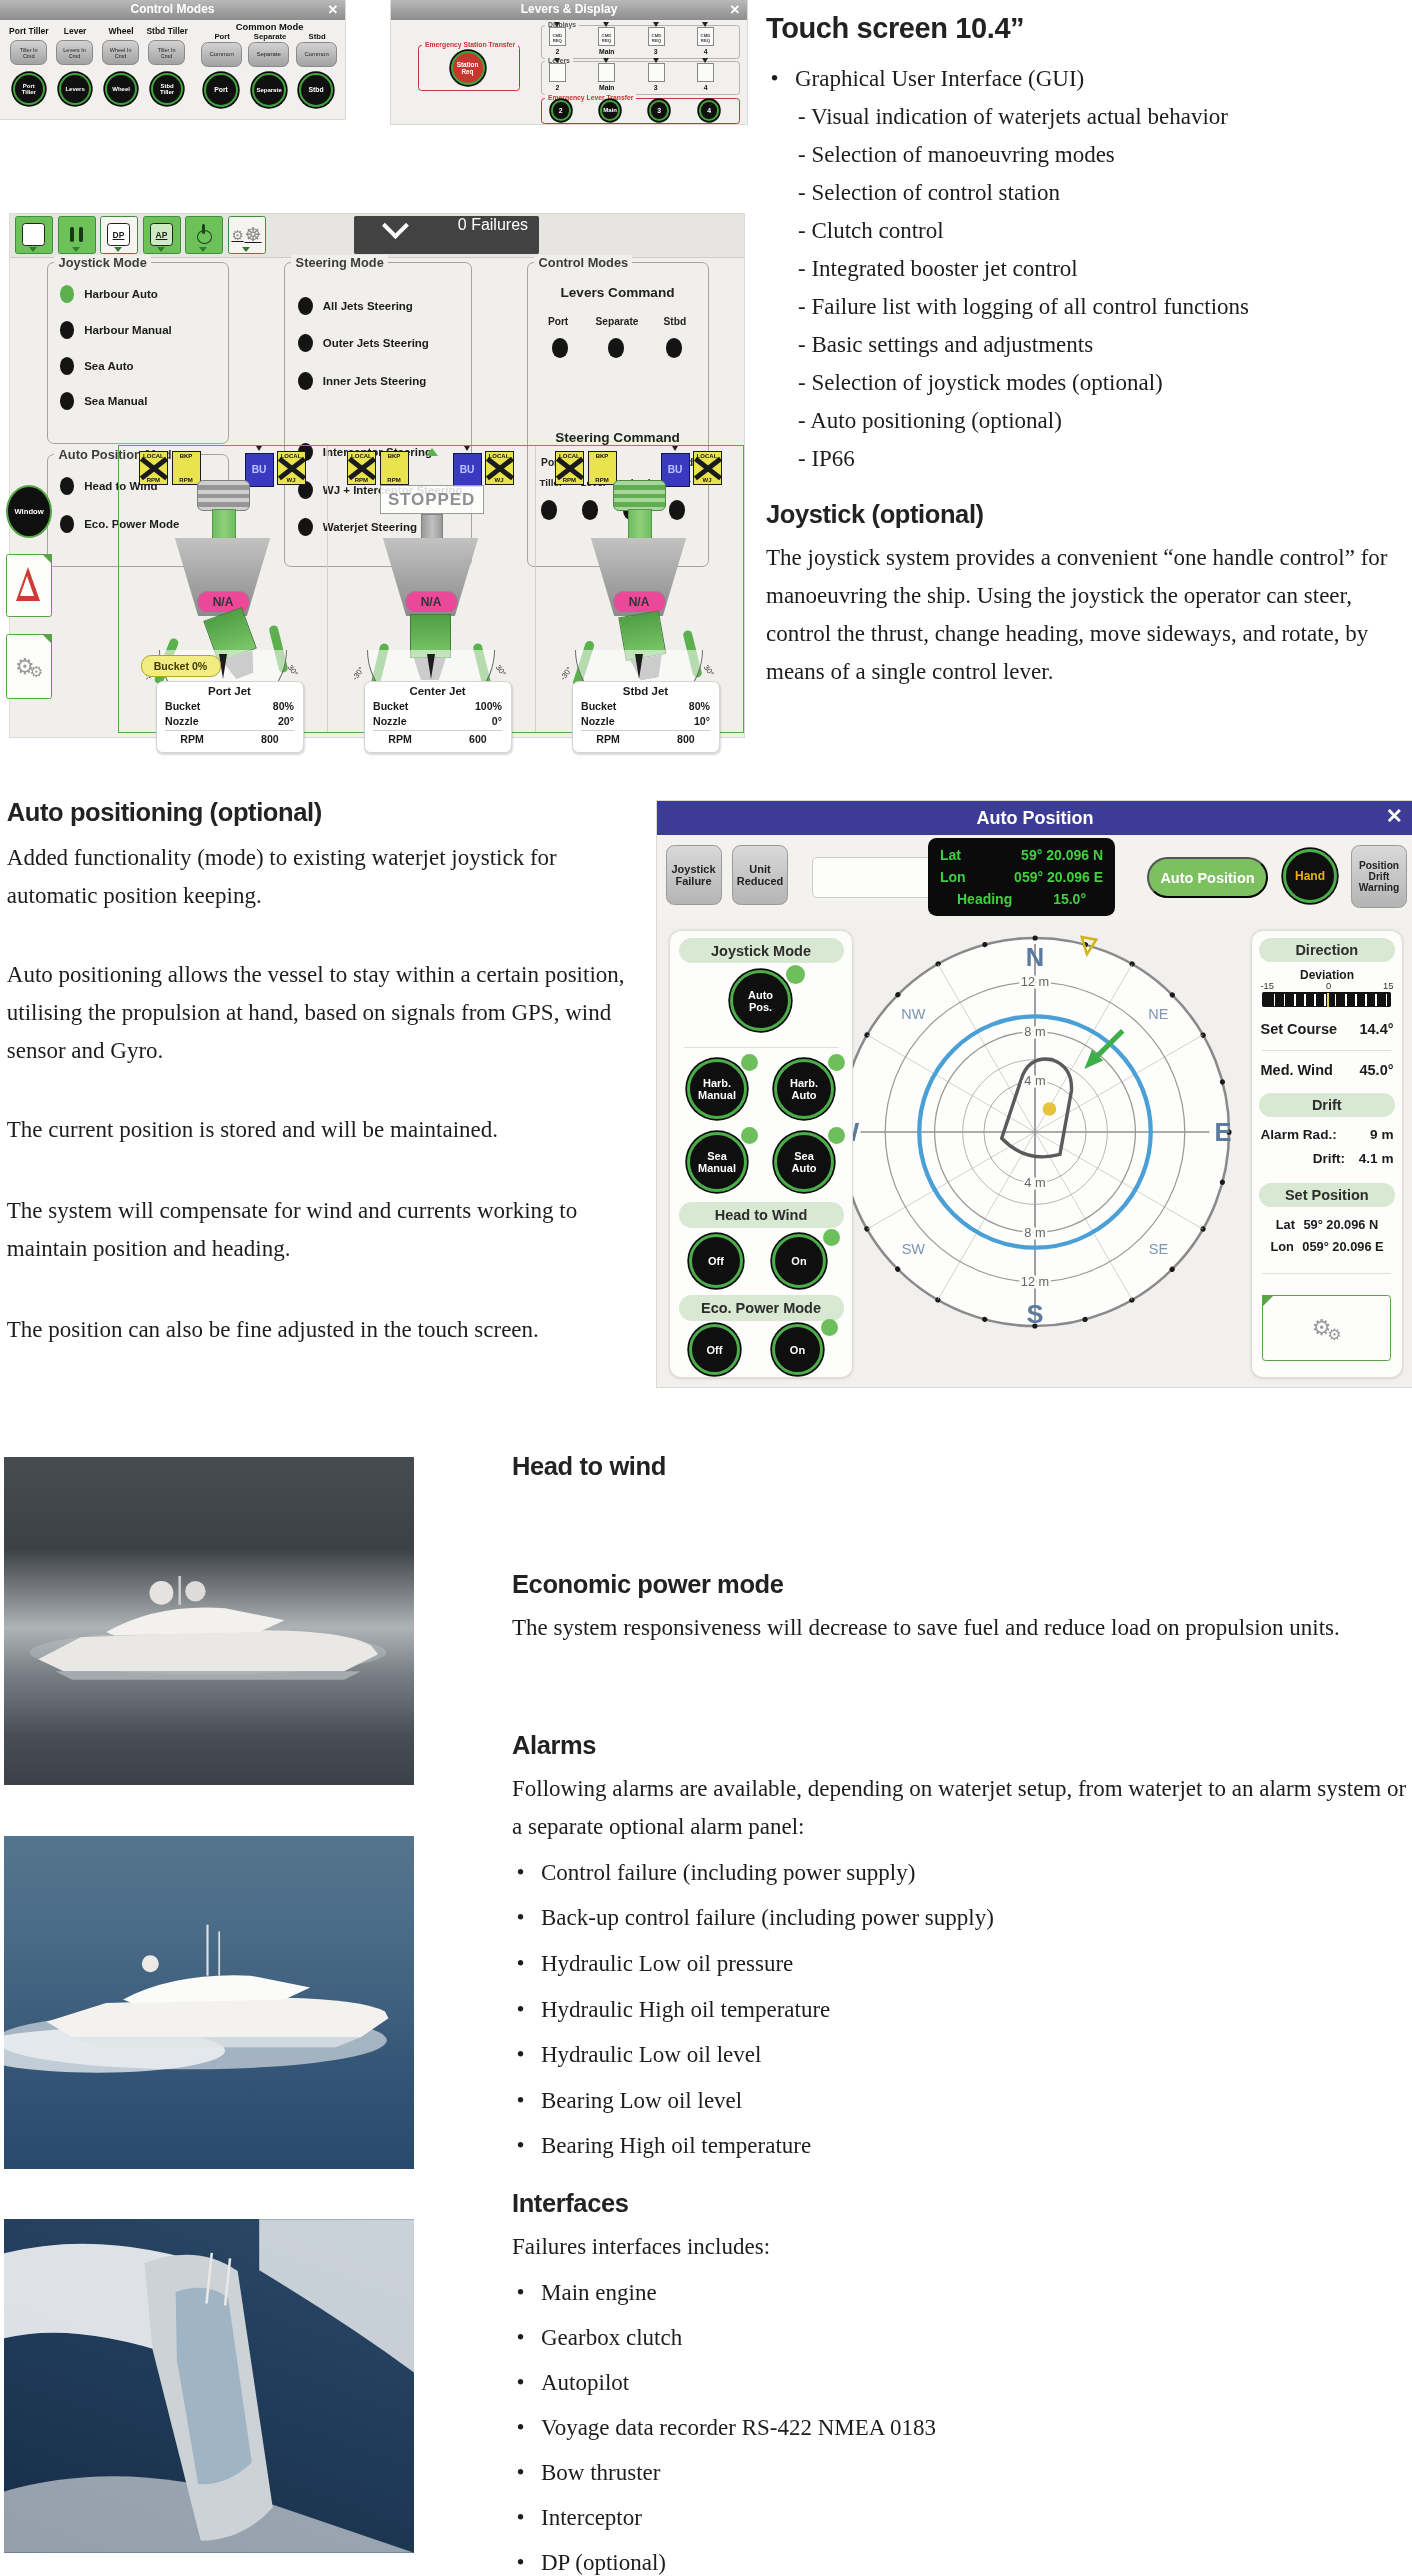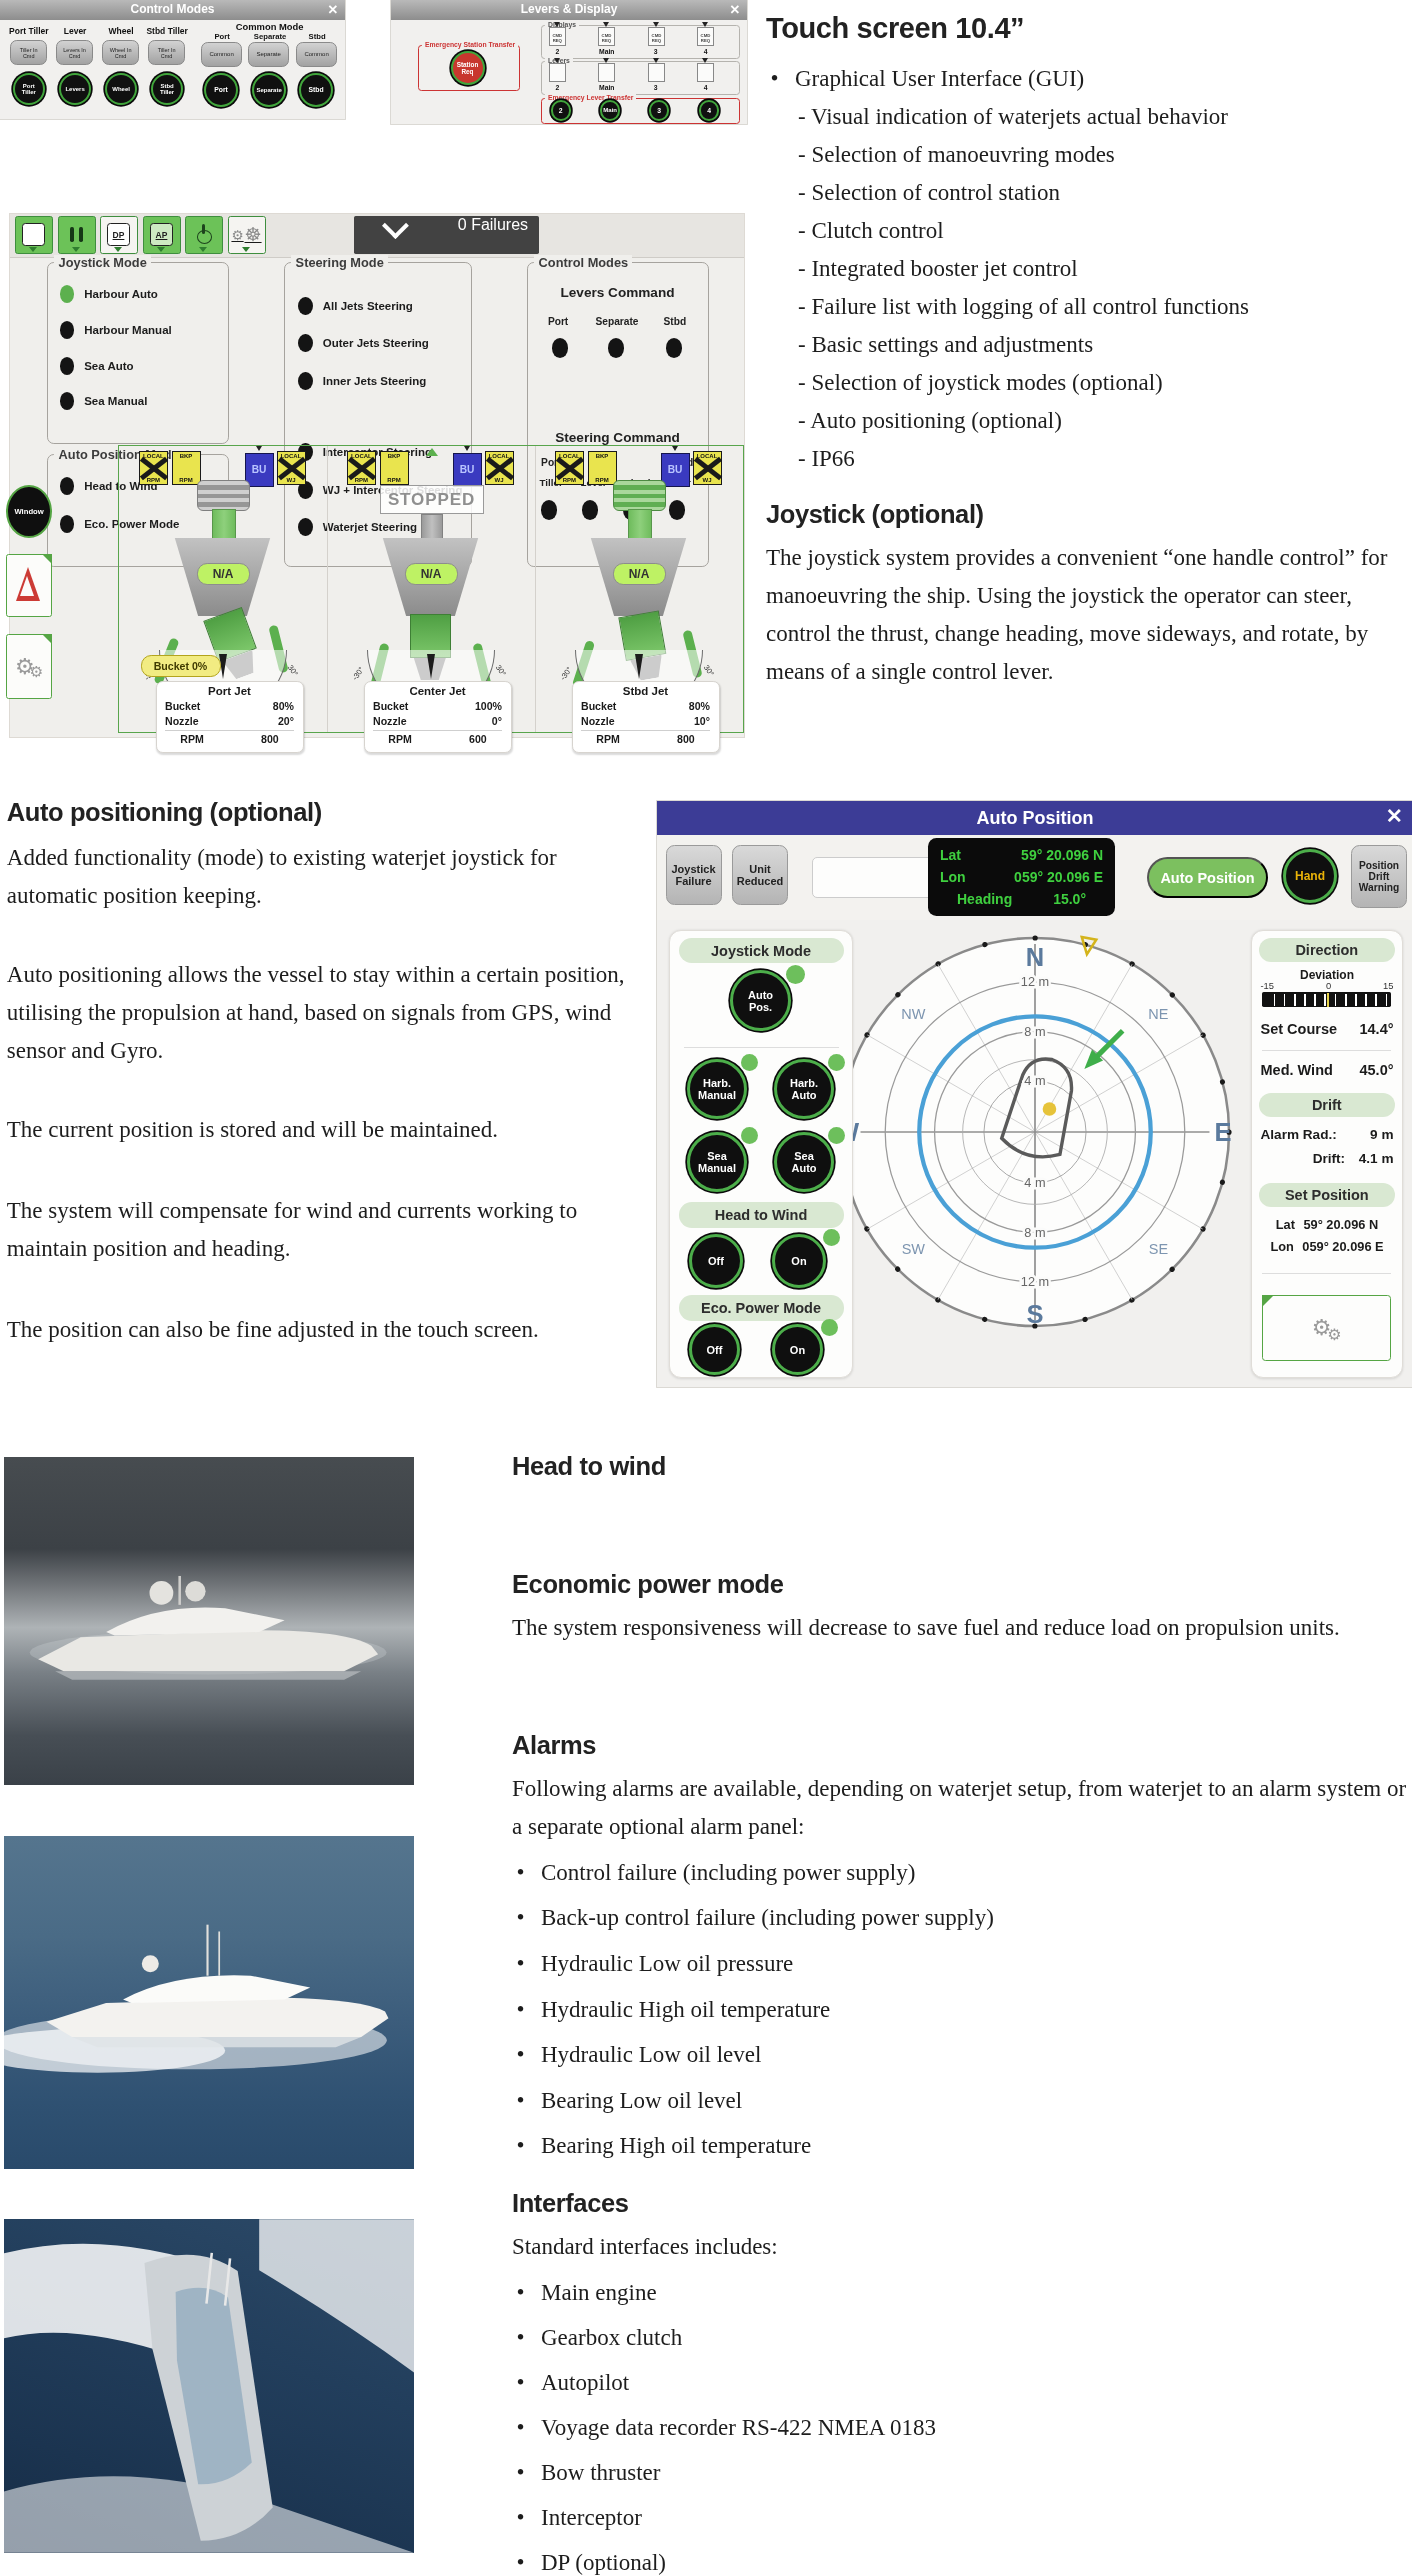--- a/index.html
+++ b/index.html
@@ -53,21 +53,21 @@
   .badge .xg:before,.badge .xg:after{content:"";position:absolute;left:-1.7px;top:13.6px;width:32px;height:5.1px;background:#1a1a1a;}
   .badge .xg:before{transform:rotate(38deg);}
   .badge .xg:after{transform:rotate(-38deg);}
   .badge .bt,.badge .bb{position:absolute;left:0;width:100%;text-align:center;font:bold 6px "Liberation Sans",sans-serif;color:#111;z-index:2;}
   .badge .bt{top:0.9px;} .badge .bb{bottom:0.9px;}
   .cap{position:absolute;border-radius:6px;background:repeating-linear-gradient(180deg,#cfcfcf 0 4.3px,#969696 4.3px 8.5px);border:0.9px solid #7f7f7f;}
   .cap.green{background:repeating-linear-gradient(180deg,#a9d79b 0 4.3px,#5fae52 4.3px 8.5px);border-color:#4c8a42;}
   .stem{position:absolute;background:linear-gradient(90deg,#6fbc5d,#8ed07c,#6fbc5d);border:0.9px solid #58964b;}
   .stem.gray{background:linear-gradient(90deg,#9a9a9a,#c0c0c0,#9a9a9a);border-color:#818181;}
   .funnel{position:absolute;background:linear-gradient(180deg,#c2c2c2,#8b8b8b);clip-path:polygon(5% 0,95% 0,73% 100%,27% 100%);}
-  .napill{position:absolute;background:#bef264;border:0.9px solid #8d8d8d;border-radius:10.2px;font:bold 12px "Liberation Sans",sans-serif;color:#333;display:flex;align-items:center;justify-content:center;}
+  .napill{position:absolute;background:#ec4899;border:0.9px solid #8d8d8d;border-radius:10.2px;font:bold 12px "Liberation Sans",sans-serif;color:#333;display:flex;align-items:center;justify-content:center;margin-top:28px;}
   .nozz{position:absolute;width:41px;height:68px;transform-origin:50% 0;}
   .nozz .ng{position:absolute;left:0;top:0;width:41px;height:44px;background:linear-gradient(180deg,#4f9f43,#7cc76a);border:0.9px solid #3e7f35;box-sizing:border-box;}
   .nozz .nb{position:absolute;left:4.3px;top:44px;width:32px;height:22px;background:#8e8e8e;clip-path:polygon(0 0,100% 0,78% 100%,22% 100%);}
   .gtick{position:absolute;width:8.5px;height:48px;background:#5cb04e;border-radius:4.3px;}
   .arc{position:absolute;width:128px;height:64px;border:1.7px solid #6a6a6a;border-top:none;border-radius:0 0 128px 128px;background:rgba(255,255,255,0.55);box-sizing:border-box;}
   .needle{position:absolute;width:0;height:0;border-left:4.3px solid transparent;border-right:4.3px solid transparent;border-top:25.5px solid #1c1c1c;}
   .glabel{position:absolute;font:7.7px "Liberation Sans",sans-serif;color:#333;}
   .stopped{position:absolute;border:1.7px solid #9a9a9a;background:rgba(255,255,255,0.85);color:#8f8f8f;font:bold 17px "Liberation Sans",sans-serif;letter-spacing:0.9px;display:flex;align-items:center;justify-content:center;}
   .btag{position:absolute;background:#f2ec82;border:0.9px solid #b3a41d;border-radius:10.2px;font:bold 10.6px "Liberation Sans",sans-serif;color:#3f3a00;display:flex;align-items:center;justify-content:center;}
   .infobox{position:absolute;width:148px;background:#fff;border:0.9px solid #d7d4cf;border-radius:6.8px;box-shadow:0.9px 1.7px 1.7px rgba(0,0,0,0.15);padding:3.4px 8.5px 5.1px;box-sizing:border-box;}
@@ -740,21 +740,21 @@
       </div>
     <div class="li">
         <span class="dot-b">•</span>
         <span>Bearing High oil temperature</span>
       </div>
   </div>
 </div>
 
 <div class="abs" style="left:512px;top:2189px;width:900px;">
   <div class="h2">Interfaces</div>
-  <div class="body-txt" style="margin-top:10.2px;">Standard interfaces includes:</div>
+  <div class="body-txt" style="margin-top:10.2px;">Failures interfaces includes:</div>
   <div style="margin-top:13.6px;display:flex;flex-direction:column;gap:19px;">
     <div class="li">
         <span class="dot-b">•</span>
         <span>Main engine</span>
       </div>
     <div class="li">
         <span class="dot-b">•</span>
         <span>Gearbox clutch</span>
       </div>
     <div class="li">

